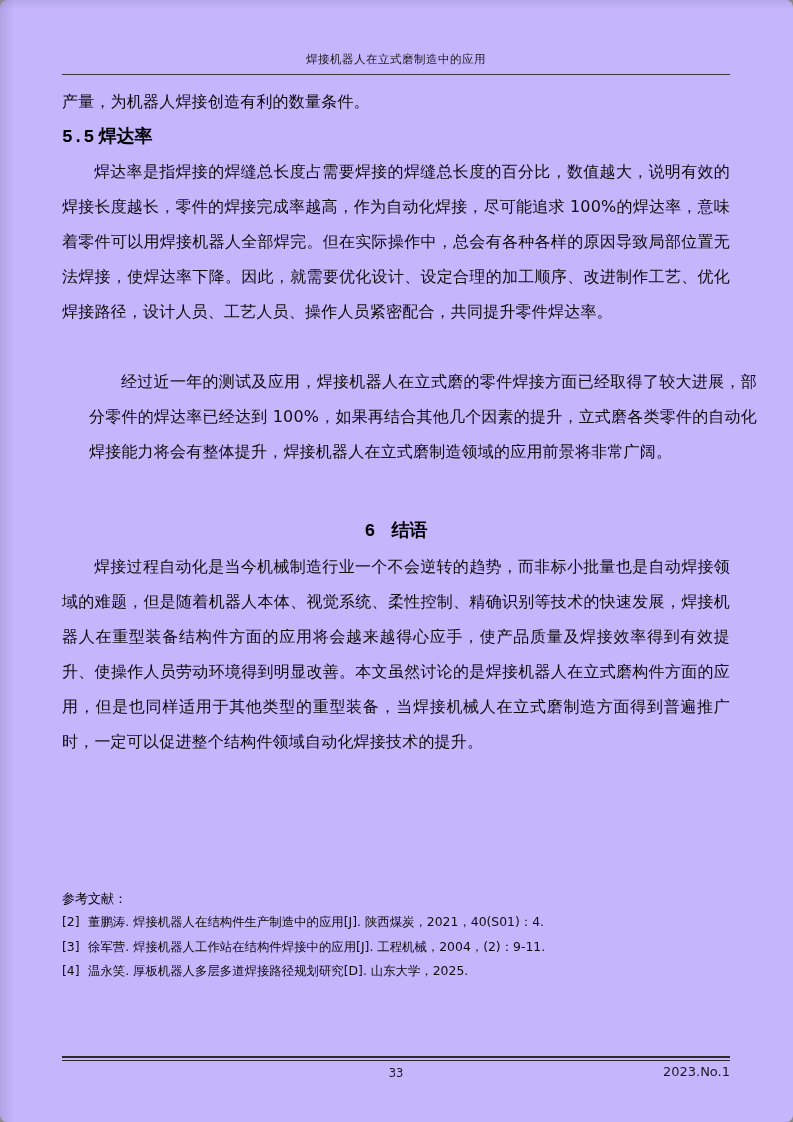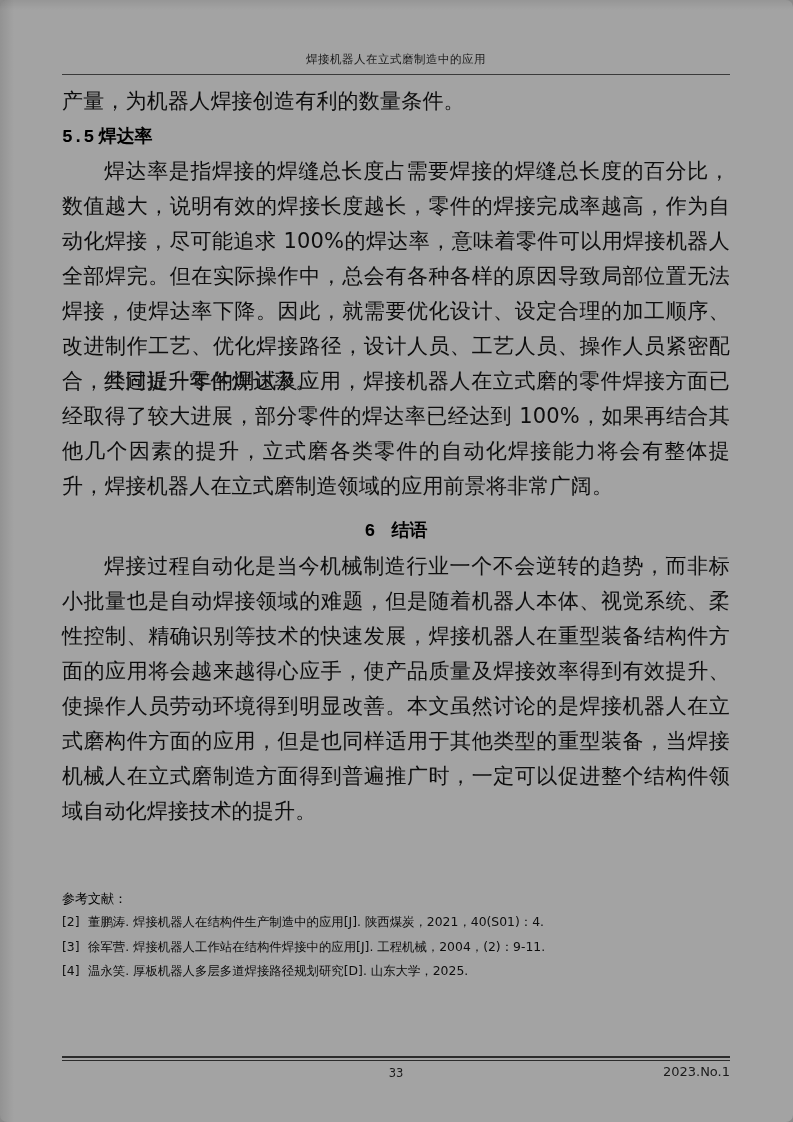--- a/index.html
+++ b/index.html
@@ -4,21 +4,21 @@
 <style>
   html, body {
     margin: 0;
     padding: 0;
     background: #8a8a8a;
   }
   .page {
     position: relative;
     width: 793px;
     height: 1122px;
-    background: #a3a3a3;
+    background: #c4b5fd;
     margin: 0 auto;
     overflow: hidden;
     font-family: "DejaVu Sans", "Liberation Sans", sans-serif;
     color: #111111;
     box-sizing: border-box;
     border-radius: 7px;
   }
   .content {
     position: absolute;
     left: 62px;
@@ -45,21 +45,21 @@
     border-top: 1px solid #3a3a3a;
   }
   
   .body-block {
     position: absolute;
     left: 0;
     width: 668px;
   }
   p.para {
     margin: 0 0 0 0;
-    font-size: 21px;
+    font-size: 16px;
     line-height: 35px;
     text-align: justify;
     text-justify: inter-ideograph;
     letter-spacing: 0.2px;
     color: #0d0d0d;
   }
   p.indent {
     text-indent: 2em;
   }
   h2.heading {
@@ -157,21 +157,21 @@
     <div class="body-block" style="top:119px;">
       <h2 class="heading">
         <span class="num">5.5</span><span>焊达率</span>
       </h2>
     </div>
 
     <div class="body-block" style="top:154px;">
       <p class="para indent">焊达率是指焊接的焊缝总长度占需要焊接的焊缝总长度的百分比，数值越大，说明有效的焊接长度越长，零件的焊接完成率越高，作为自动化焊接，尽可能追求 100%的焊达率，意味着零件可以用焊接机器人全部焊完。但在实际操作中，总会有各种各样的原因导致局部位置无法焊接，使焊达率下降。因此，就需要优化设计、设定合理的加工顺序、改进制作工艺、优化焊接路径，设计人员、工艺人员、操作人员紧密配合，共同提升零件焊达率。</p>
     </div>
 
-    <div class="body-block" style="top:364px;">
+    <div class="body-block" style="top:364px;margin-left:27px;">
       <p class="para indent">经过近一年的测试及应用，焊接机器人在立式磨的零件焊接方面已经取得了较大进展，部分零件的焊达率已经达到 100%，如果再结合其他几个因素的提升，立式磨各类零件的自动化焊接能力将会有整体提升，焊接机器人在立式磨制造领域的应用前景将非常广阔。</p>
     </div>
 
     <div class="body-block" style="top:513px;text-align:center;">
       <h2 class="heading sec6">
         <span class="num">6</span><span>结语</span>
       </h2>
     </div>
 
     <div class="body-block" style="top:549px;">

